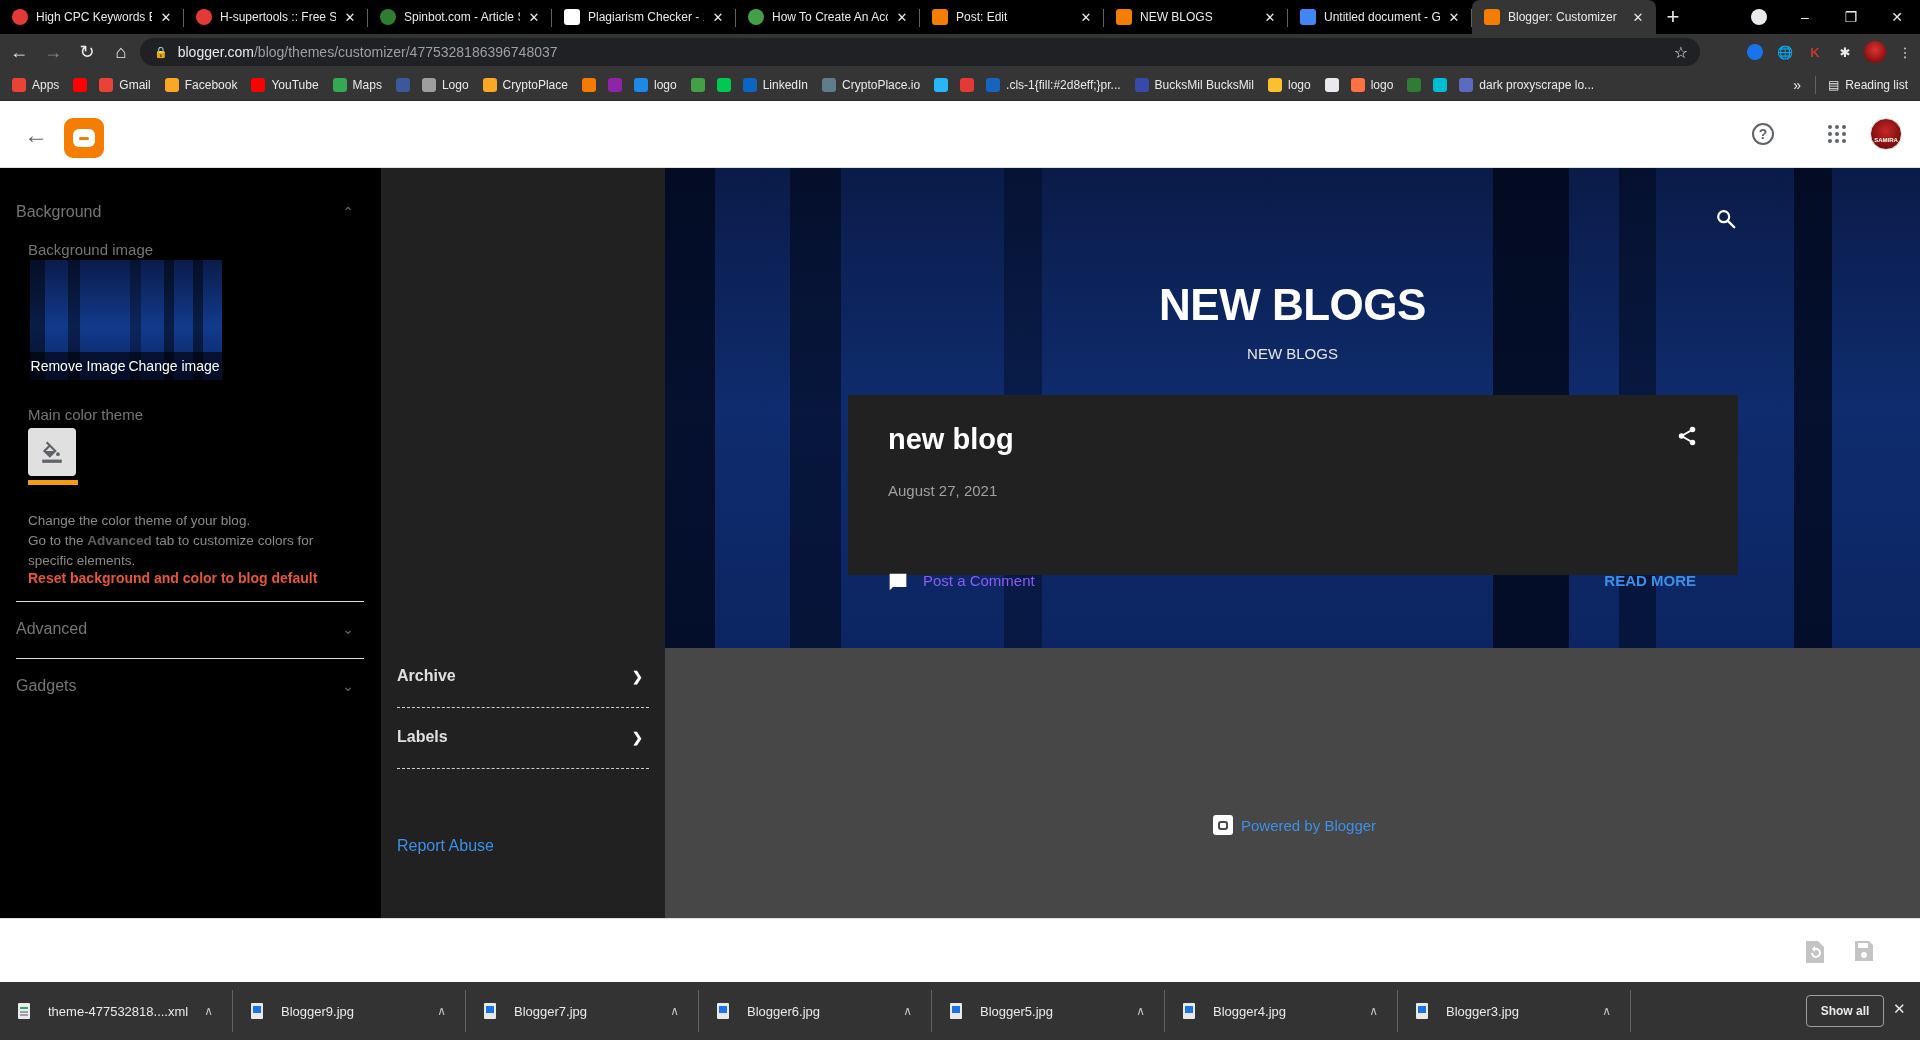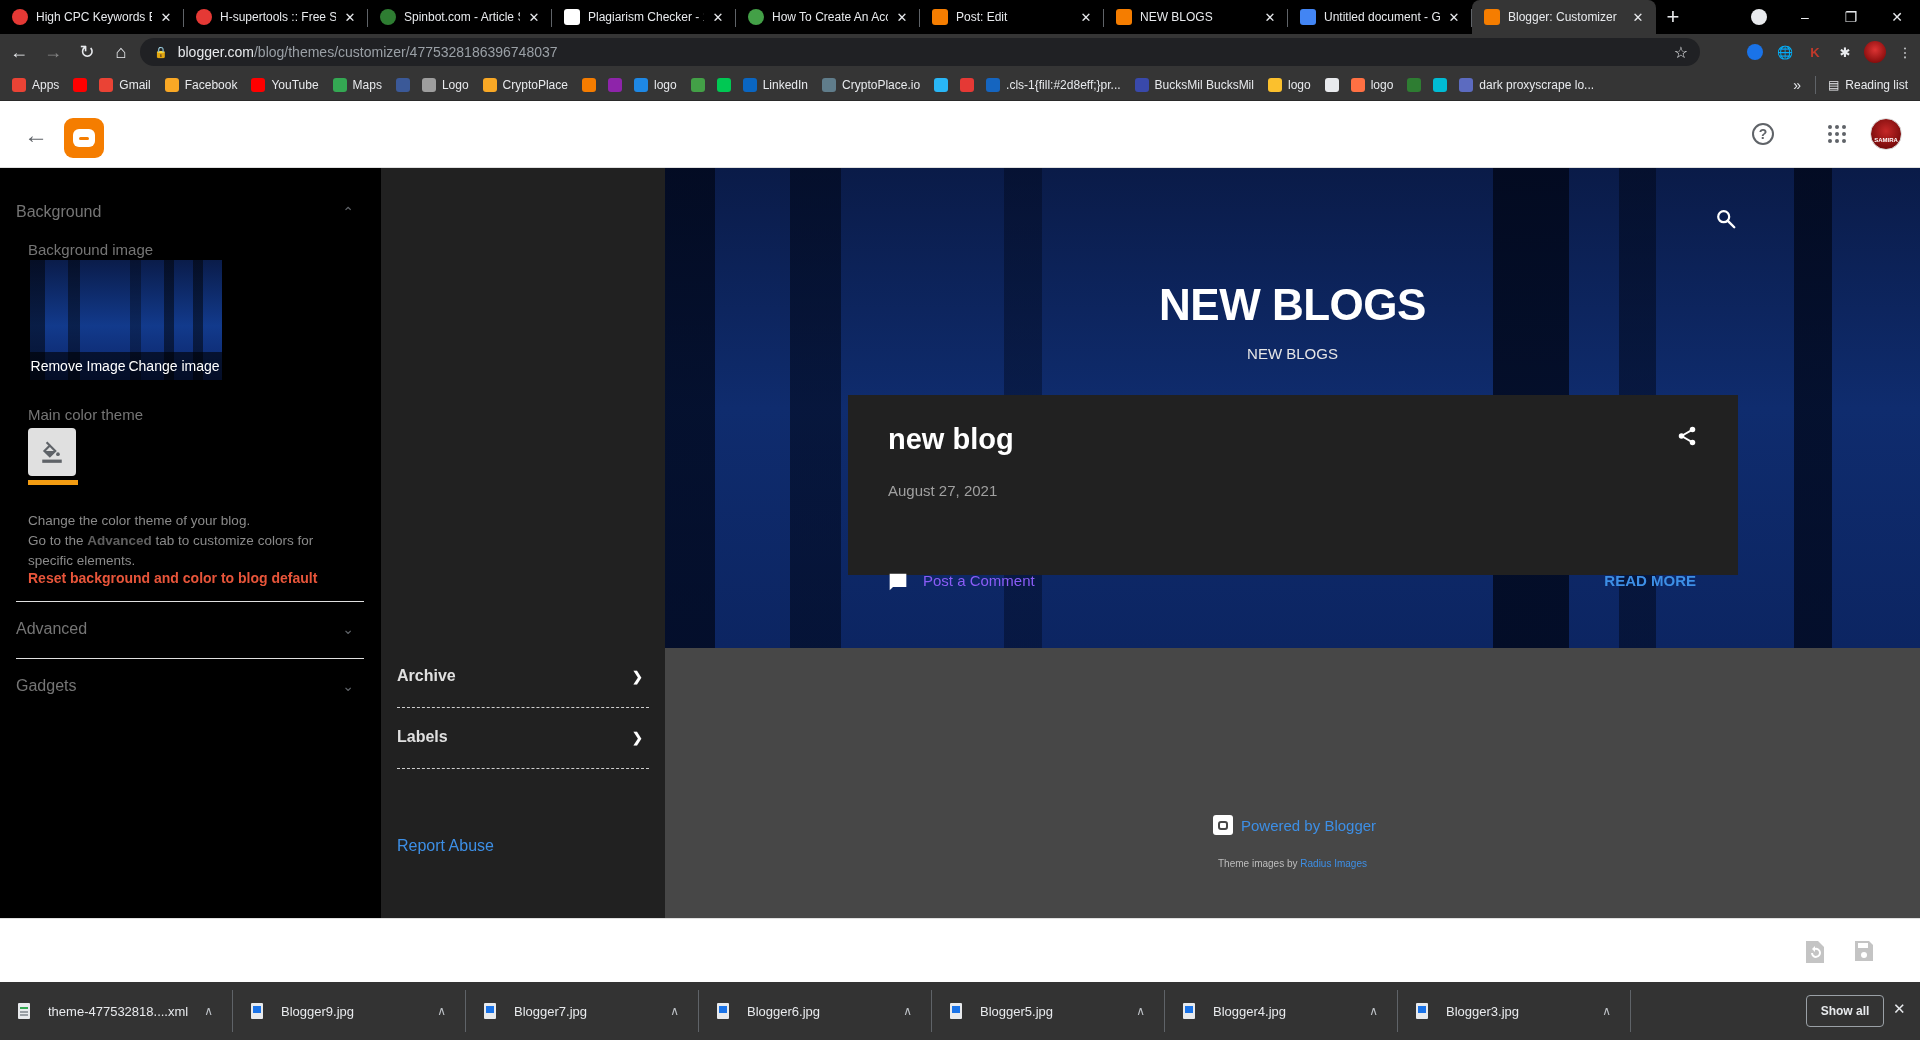--- a/index.html
+++ b/index.html
@@ -400,23 +400,20 @@
   <div class="blog-desc">NEW BLOGS</div>
 </div>
 
 <div class="footer-area">
   <div class="powered">
     <span class="b-logo">
         <i></i>
       </span>
     <span>Powered by Blogger</span>
   </div>
-  <div class="credits">
-    <span>Theme images by </span><span class="lnk">Radius Images</span>
-  </div>
 </div>
 
 <div class="post-card">
   <div class="post-title">new blog</div>
   <div class="post-date">August 27, 2021</div>
   <svg class="share-icon" viewBox="0 0 24 24">
     <circle cx="18" cy="5" r="3" fill="#fff"></circle>
       <circle cx="6" cy="12" r="3" fill="#fff"></circle>
       <circle cx="18" cy="19" r="3" fill="#fff"></circle>
     <line x1="18" y1="5" x2="6" y2="12" stroke="#fff" stroke-width="2"></line>

